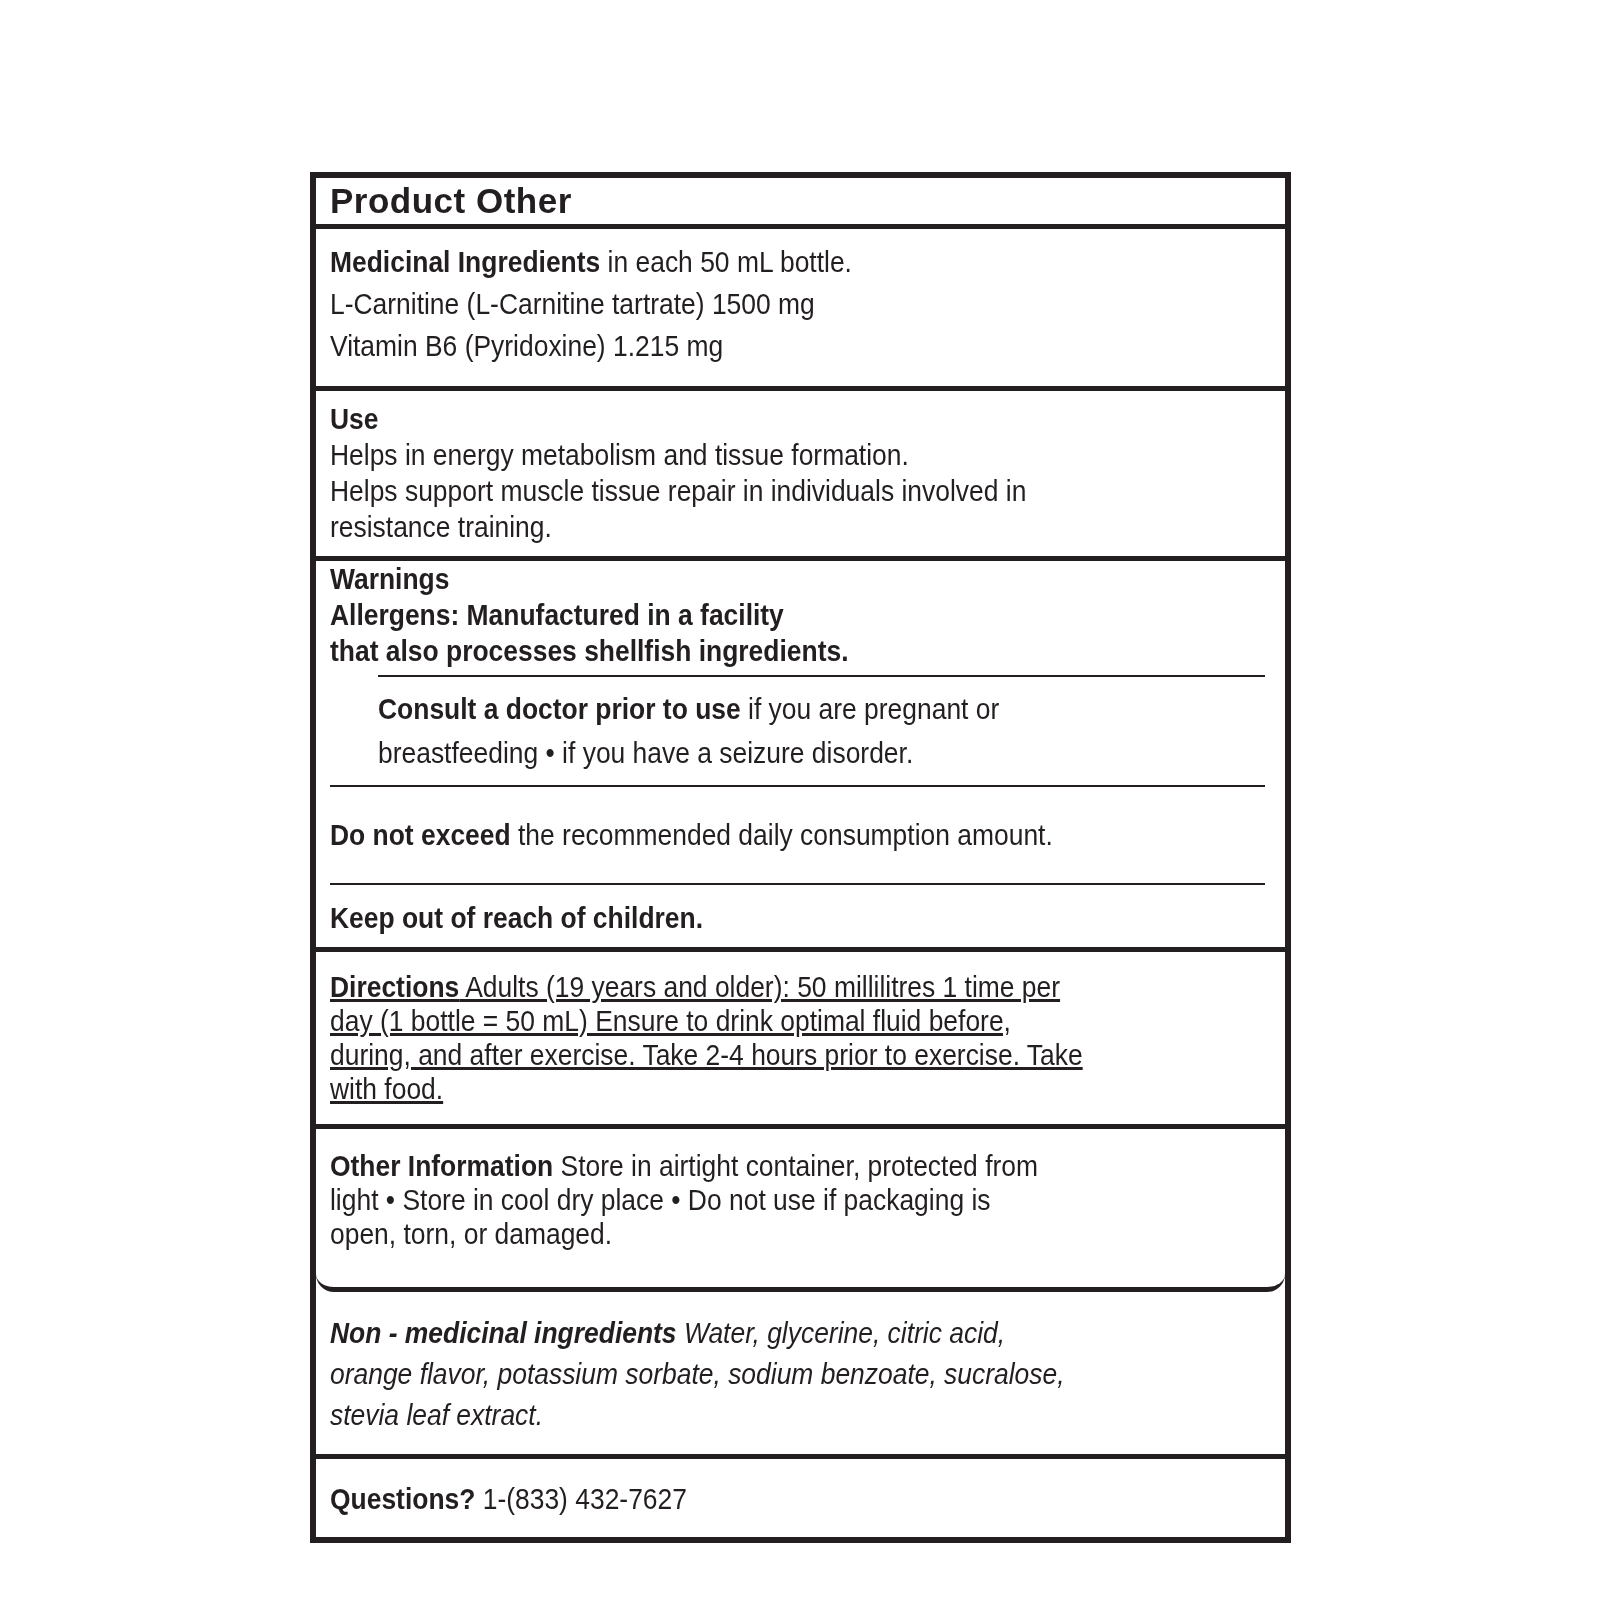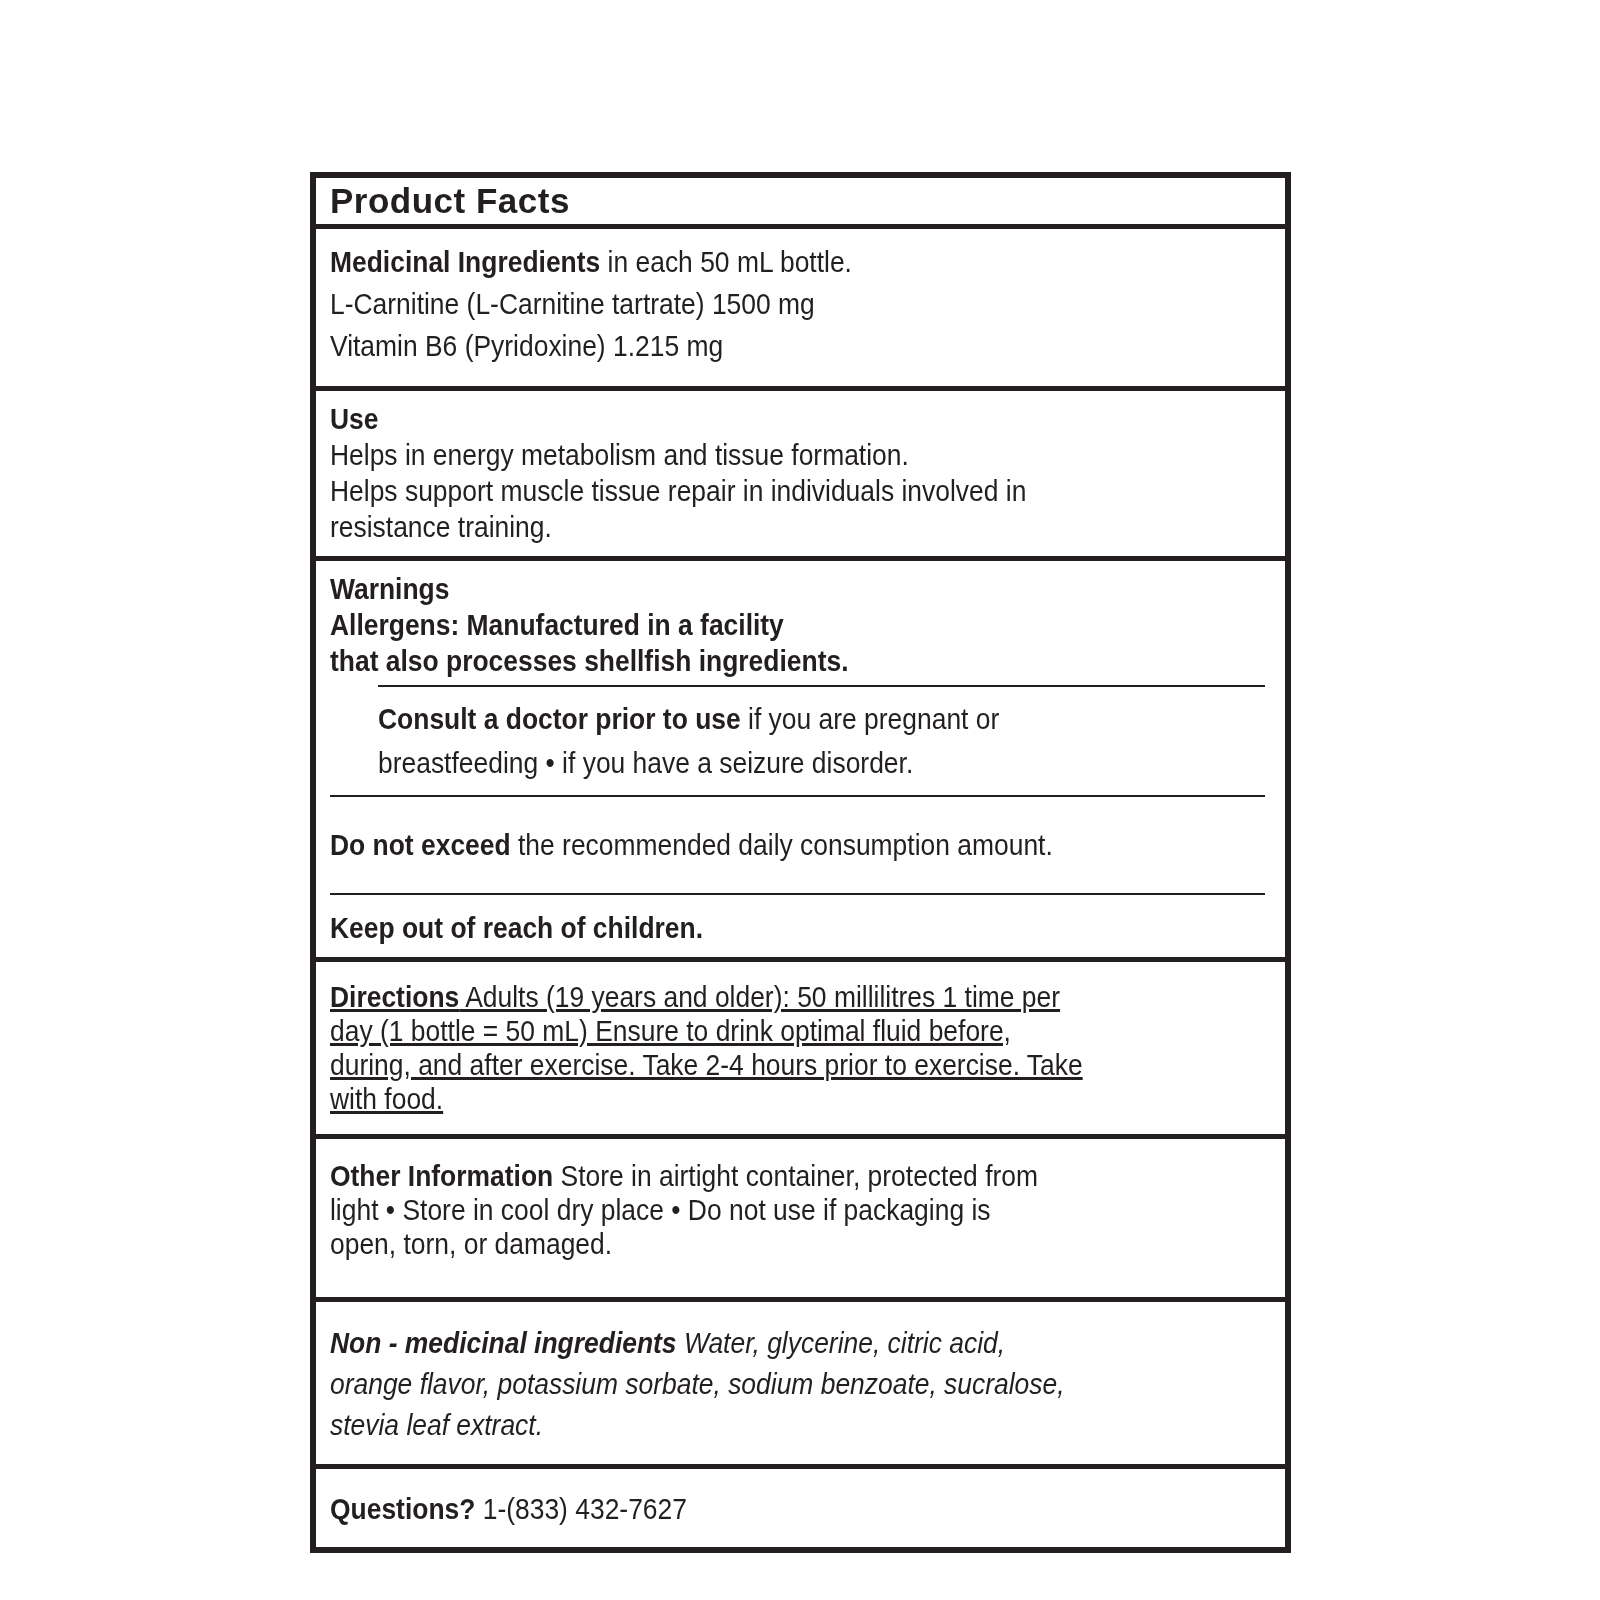--- a/index.html
+++ b/index.html
@@ -27,48 +27,48 @@
 
   .sec-medicinal { padding: 12px 14px 19px 14px; }
   .sec-medicinal .cond { line-height: 42px; }
 
   .sec-use { padding: 10px 14px 11px 14px; }
   .sec-use .cond { line-height: 36px; }
 
   .sec-warnings { padding: 0 20px 0 14px; }
   .warn-sub { padding: 8px 0; }
   .warn-sub + .warn-sub { border-top: 2px solid #231f20; }
-  .warn-allergens { padding: 10px 0 6px 0; }
+  .warn-allergens { padding: 0 0 6px 0; }
   .warn-allergens .cond { line-height: 36px; }
   .warn-consult { padding: 10px 0; margin-left: 48px; }
   .warn-consult .cond { line-height: 44px; }
   .warn-exceed { padding: 28px 0; }
   .warn-exceed .cond { line-height: 40px; }
   .warn-children { padding: 13px 0 9px 0; }
   .warn-children .cond { line-height: 40px; }
 
   .sec-directions { padding: 18px 14px; text-decoration: underline; }
   .sec-directions .cond { line-height: 34px; }
 
-  .sec-other { padding: 20px 14px 36px 14px; }
+  .sec-other { padding: 20px 14px 36px 14px; border-radius: 18px; }
   .sec-other .cond { line-height: 34px; }
 
   .sec-nonmed { padding: 20px 14px 19px 14px; font-style: italic; }
   .sec-nonmed .cond { line-height: 41px; }
 
   .sec-questions { padding: 20px 14px 18px 14px; }
   .sec-questions .cond { line-height: 40px; }
 </style>
 </head>
 <body>
 
 <div class="label">
 
   <div class="sec sec-title">
-    <div class="t">Product Facts</div>
+    <div class="t">Product Other</div>
   </div>
 
   <div class="sec sec-medicinal">
     <div class="cond">
       <div><span class="b">Medicinal Ingredients</span><span> in each 50 mL bottle.</span></div>
       <div>L-Carnitine (L-Carnitine tartrate) 1500 mg</div>
       <div>Vitamin B6 (Pyridoxine) 1.215 mg</div>
     </div>
   </div>
 

